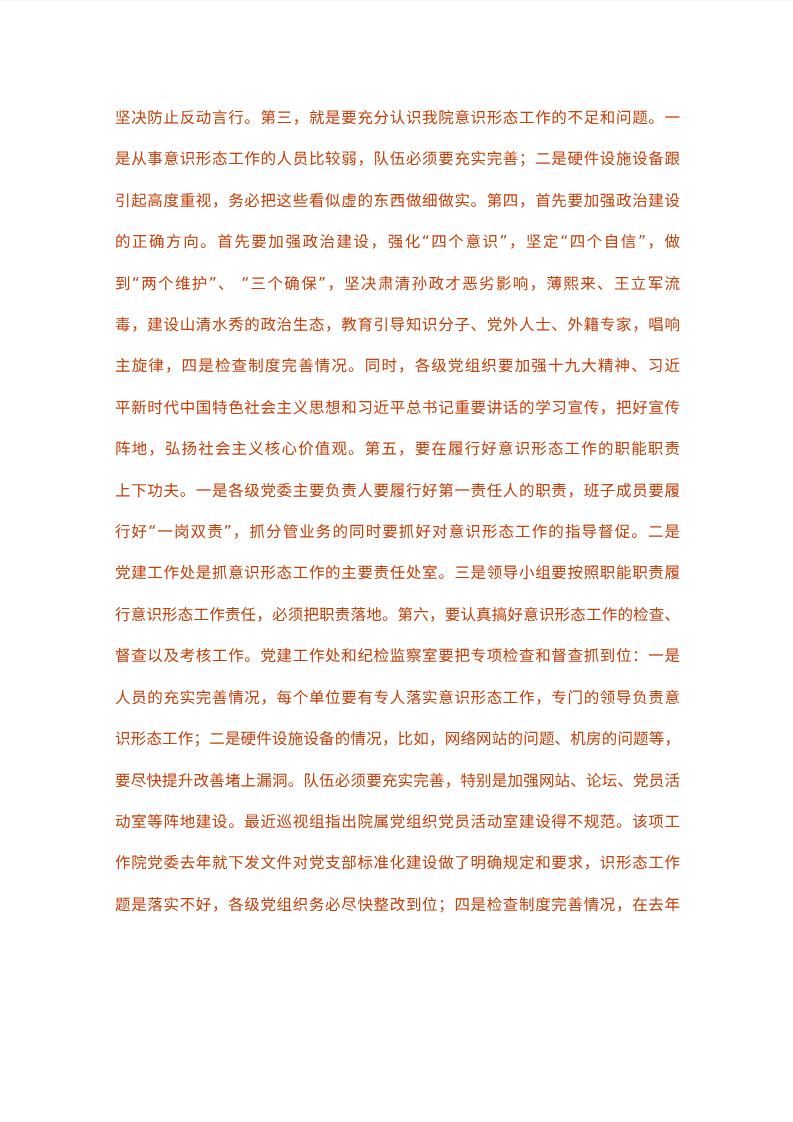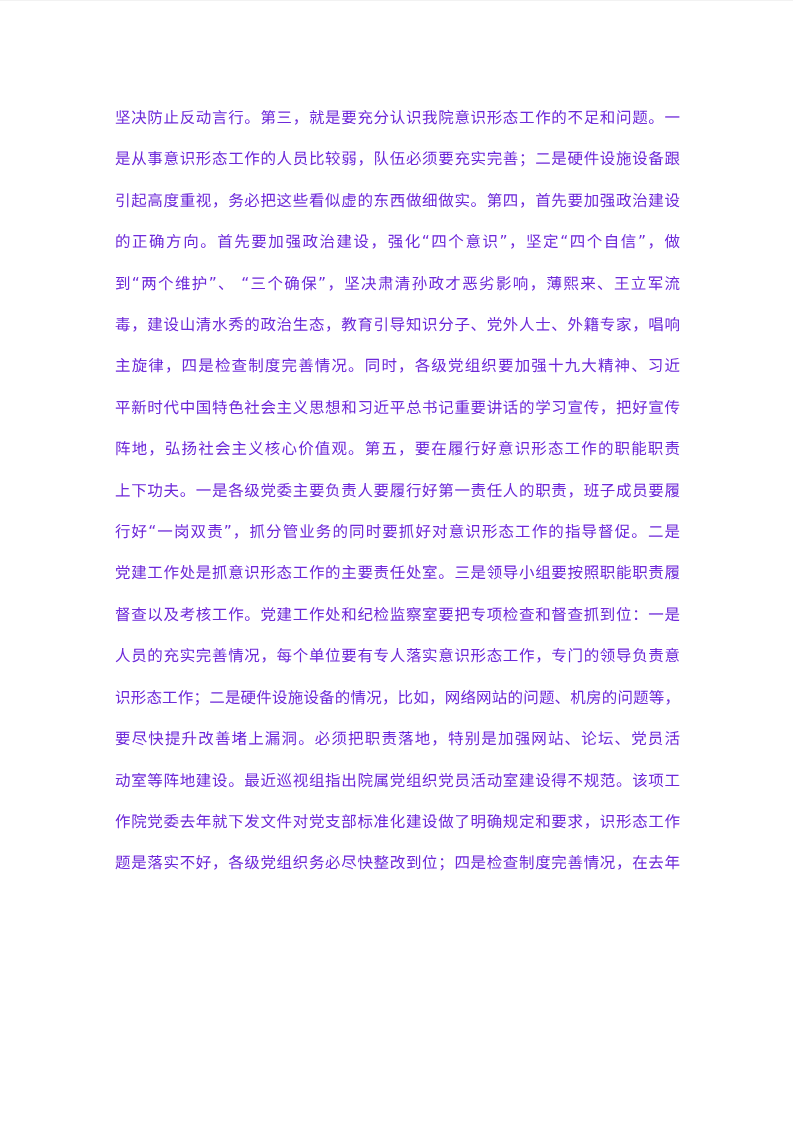--- a/index.html
+++ b/index.html
@@ -18,21 +18,21 @@
     padding: 97px 113px 0 115px;
     overflow: hidden;
   }
   .text-block {
     width: 565px;
   }
   .line {
     font-family: "DejaVu Sans", "Liberation Sans", sans-serif;
     font-size: 15.5px;
     line-height: 41.4px;
-    color: #6d28d9;
+    color: #c2410c;
     text-align: justify;
     text-align-last: justify;
     -moz-text-align-last: justify;
     letter-spacing: 0;
   }
 </style>
 </head>
 <body>
 
 <div class="page">
@@ -42,21 +42,22 @@
     <div class="line">引起高度重视，务必把这些看似虚的东西做细做实。第四，首先要加强政治建设</div>
     <div class="line">的正确方向。首先要加强政治建设，强化“四个意识”，坚定“四个自信”，做</div>
     <div class="line">到“两个维护”、 “三个确保”，坚决肃清孙政才恶劣影响，薄熙来、王立军流</div>
     <div class="line">毒，建设山清水秀的政治生态，教育引导知识分子、党外人士、外籍专家，唱响</div>
     <div class="line">主旋律，四是检查制度完善情况。同时，各级党组织要加强十九大精神、习近</div>
     <div class="line">平新时代中国特色社会主义思想和习近平总书记重要讲话的学习宣传，把好宣传</div>
     <div class="line">阵地，弘扬社会主义核心价值观。第五，要在履行好意识形态工作的职能职责</div>
     <div class="line">上下功夫。一是各级党委主要负责人要履行好第一责任人的职责，班子成员要履</div>
     <div class="line">行好“一岗双责”，抓分管业务的同时要抓好对意识形态工作的指导督促。二是</div>
     <div class="line">党建工作处是抓意识形态工作的主要责任处室。三是领导小组要按照职能职责履</div>
+    <div class="line">行意识形态工作责任，必须把职责落地。第六，要认真搞好意识形态工作的检查、</div>
     <div class="line">督查以及考核工作。党建工作处和纪检监察室要把专项检查和督查抓到位：一是</div>
     <div class="line">人员的充实完善情况，每个单位要有专人落实意识形态工作，专门的领导负责意</div>
     <div class="line">识形态工作；二是硬件设施设备的情况，比如，网络网站的问题、机房的问题等，</div>
-    <div class="line">要尽快提升改善堵上漏洞。必须把职责落地，特别是加强网站、论坛、党员活</div>
+    <div class="line">要尽快提升改善堵上漏洞。队伍必须要充实完善，特别是加强网站、论坛、党员活</div>
     <div class="line">动室等阵地建设。最近巡视组指出院属党组织党员活动室建设得不规范。该项工</div>
     <div class="line">作院党委去年就下发文件对党支部标准化建设做了明确规定和要求，识形态工作</div>
     <div class="line">题是落实不好，各级党组织务必尽快整改到位；四是检查制度完善情况，在去年</div>
   </div>
 </div>
 
 </body></html>

